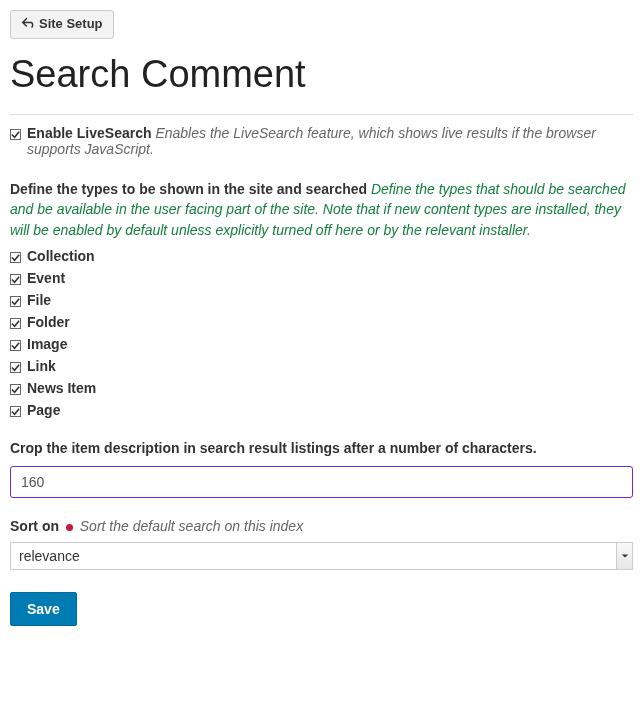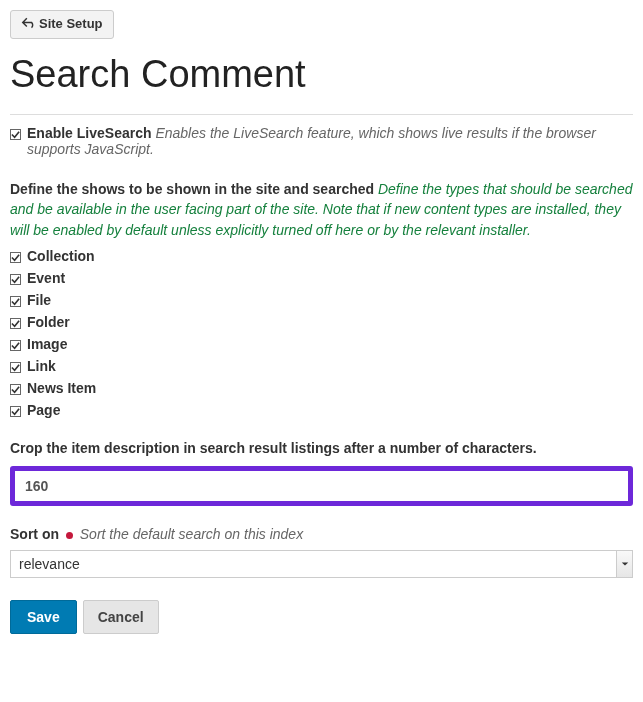--- a/index.html
+++ b/index.html
@@ -68,25 +68,24 @@
   }
   .section-heading .field-label { font-weight: bold; }
   .section-heading .field-help { font-style: italic; color: #15803d; }
   .type-list { margin-top: 8px; }
   .type-list .field-row { margin: 6px 0; }
   .crop-label { margin-top: 22px; font-weight: bold; }
   .text-input {
     width: 100%;
     padding: 7px 10px;
     font-size: 14px;
-    border: 5px solid #6d28d9;
+    border: 1px solid #6d28d9;
     border-radius: 3px;
     margin-top: 10px;
     color: #555;
-    font-weight: bold;
   }
   .sort-row {
     margin-top: 20px;
   }
   .sort-row .field-label { font-weight: bold; }
   .required-dot {
     width: 7px;
     height: 7px;
     background: #c4183c;
     border-radius: 50%;
@@ -169,21 +168,21 @@
         <path d="M1 5 L4 8 L9 2" stroke="#333" stroke-width="1.8" fill="none"></path>
       </svg>
   </span>
   <span>
     <span class="field-label">Enable LiveSearch</span>
     <span class="field-help">Enables the LiveSearch feature, which shows live results if the browser supports JavaScript.</span>
   </span>
 </div>
 
 <div class="section-heading">
-  <span class="field-label">Define the shows to be shown in the site and searched</span>
+  <span class="field-label">Define the types to be shown in the site and searched</span>
   <span class="field-help">Define the types that should be searched and be available in the user facing part of the site. Note that if new content types are installed, they will be enabled by default unless explicitly turned off here or by the relevant installer.</span>
 </div>
 
 <div class="type-list" id="type-list">
     <div class="field-row">
       <span class="checkbox checked">
         <svg viewBox="0 0 10 10">
           <path d="M1 5 L4 8 L9 2" stroke="#333" stroke-width="1.8" fill="none"></path>
         </svg>
       </span>
@@ -259,17 +258,16 @@
   <span class="select-value">relevance</span>
   <span class="select-caret">
     <svg viewBox="0 0 10 10">
         <path d="M1 3 L5 7 L9 3" fill="#333"></path>
       </svg>
   </span>
 </div>
 
 <div class="button-row">
   <button class="btn-save">Save</button>
-  <button class="btn-cancel">Cancel</button>
 </div>
 
 
 
 
 </body></html>

